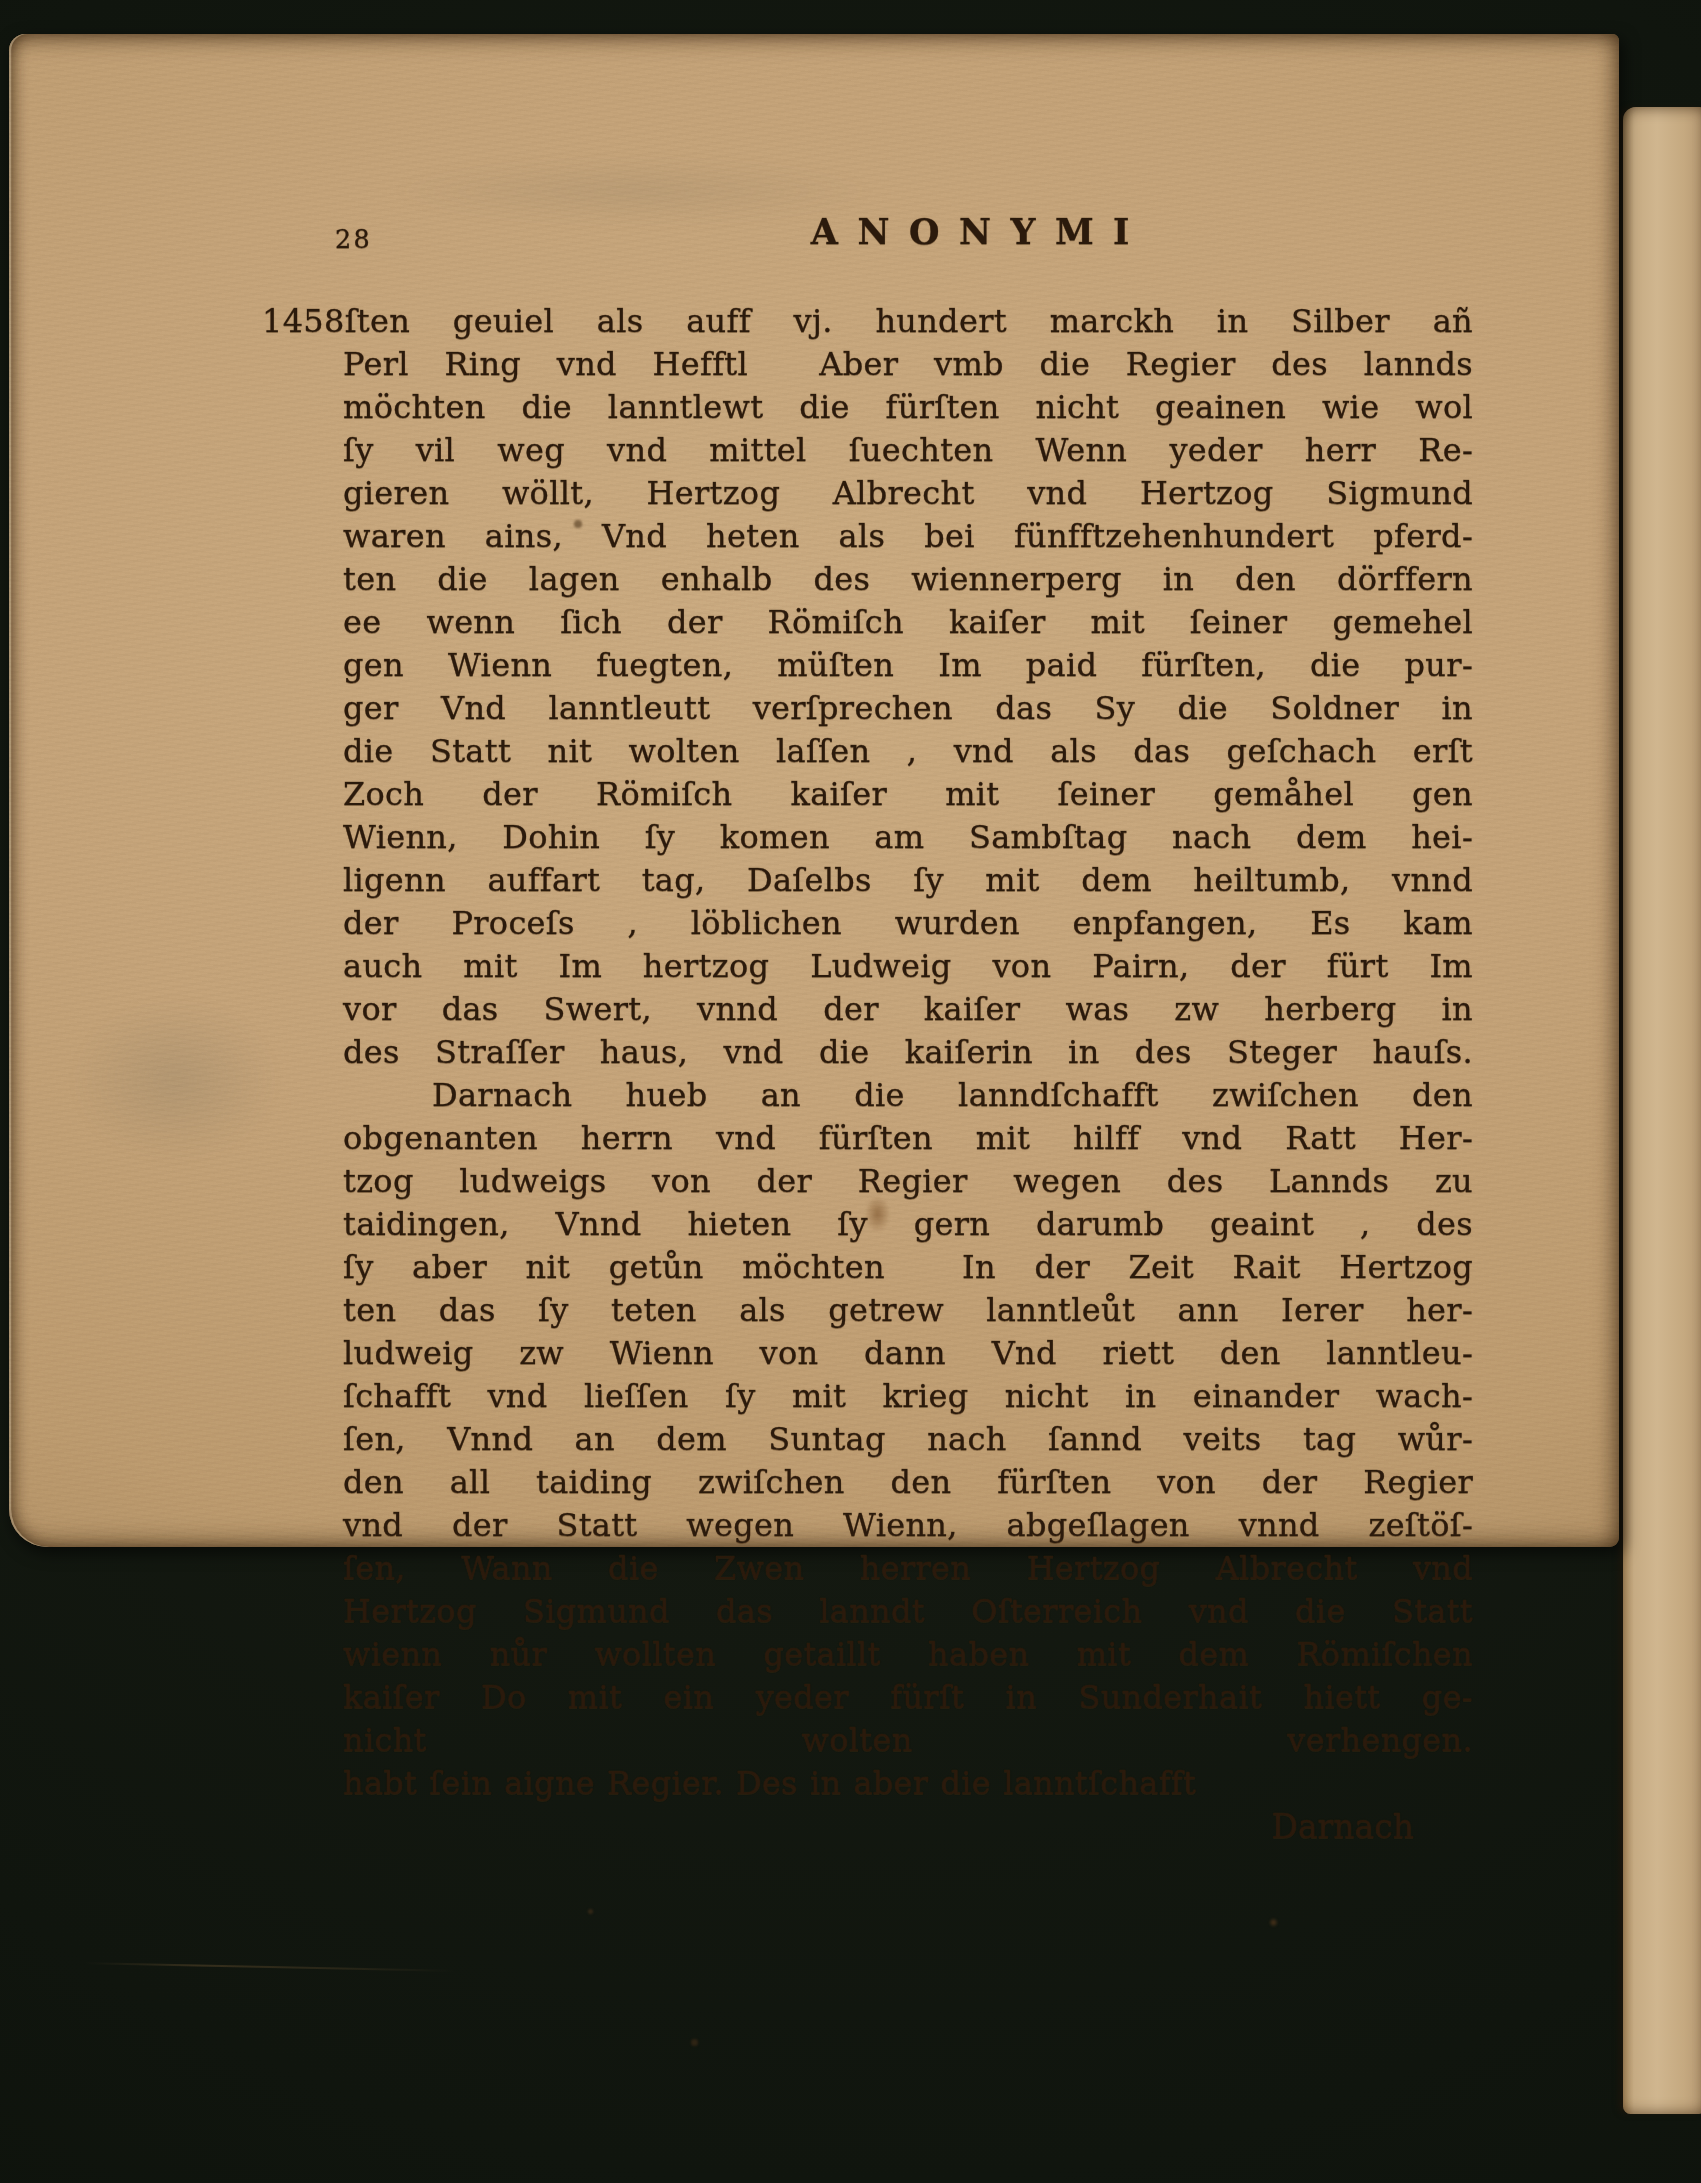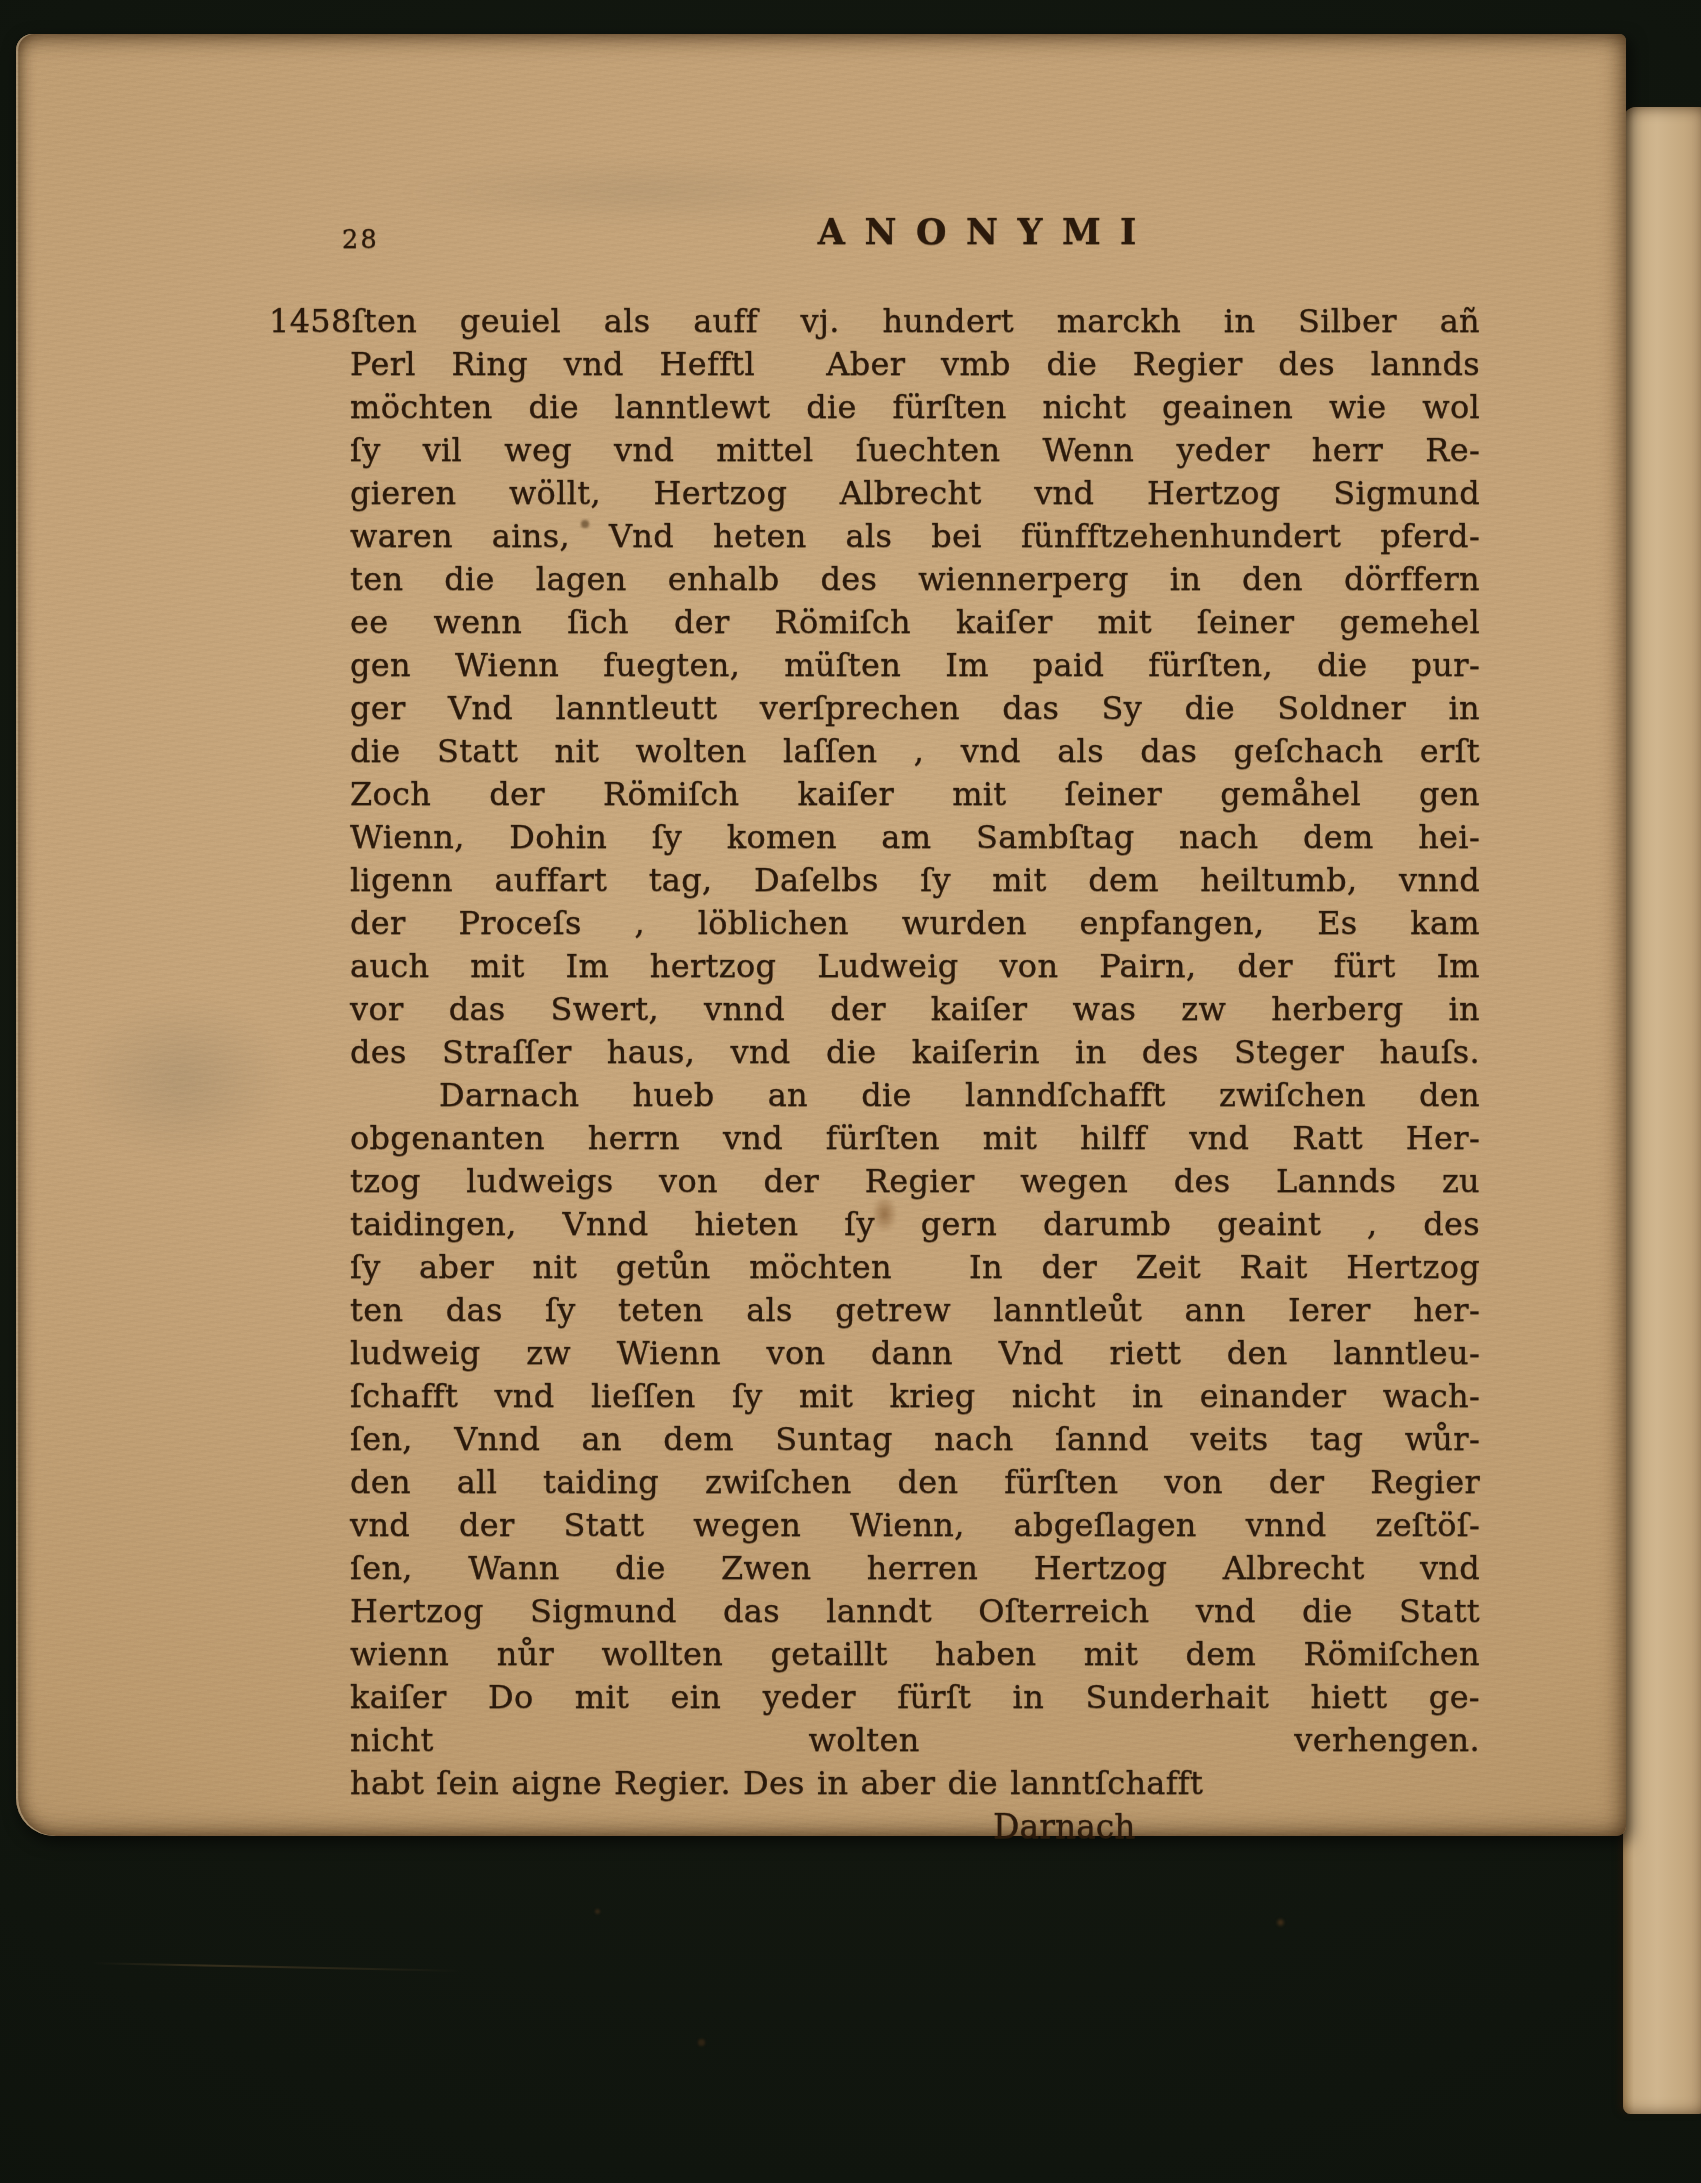--- a/index.html
+++ b/index.html
@@ -5,21 +5,21 @@
   html,body{margin:0;padding:0;}
   body{
     width:1702px;height:2183px;position:relative;overflow:hidden;
     background:
       radial-gradient(ellipse 140% 100% at 50% 45%, #171c13 0%, #10150e 55%, #0a0e08 100%);
     font-family:"DejaVu Serif","Liberation Serif",serif;
   }
 
   
   .page-sheet{
-    position:absolute;left:16px;top:34px;width:1610px;height:1802px;
+    position:absolute;left:9px;top:34px;width:1610px;height:1513px;
     border-radius:16.3px 6.5px 9.8px 38px;
     background:
       radial-gradient(ellipse 120% 85% at 48% 40%, #cbac82 0%, #c5a47a 42%, #bd9c70 72%, #aa895e 97%, #9c7c52 100%);
     box-shadow:
       inset 2.2px 0 0 rgba(235,215,180,.45),
       inset 8.7px 0 15px -6.5px rgba(55,35,15,.6),
       inset -7.6px 0 25px -6.5px rgba(55,35,15,.65),
       inset 0 11px 24px -9.8px rgba(55,35,15,.6),
       inset 0 -11px 27px -11px rgba(55,35,15,.55),
       3.3px 5.4px 16.3px rgba(0,0,0,.6);
@@ -71,21 +71,21 @@
   .line{
     text-align:justify;
     text-align-last:justify;
     white-space:normal;
   }
   .para1 .line:first-child{text-indent:-81px;}
   .para2 .line:first-child{text-indent:89px;}
   .para2 .line:last-child{text-align-last:left;}
   .catchword{
     position:absolute;left:977px;top:1773px;width:428px;
-    font-size:33px;
+    text-align:right;font-size:33px;
   }
 
   
   .ghost{
     position:absolute;pointer-events:none;border-radius:50%;
     filter:blur(7.6px);
   }
   .ghost-a{left:63px;top:965px;width:206px;height:163px;
     background:radial-gradient(ellipse at center, rgba(95,95,85,.16), rgba(95,95,85,0) 70%);}
   .ghost-b{left:380px;top:125px;width:489px;height:65px;

